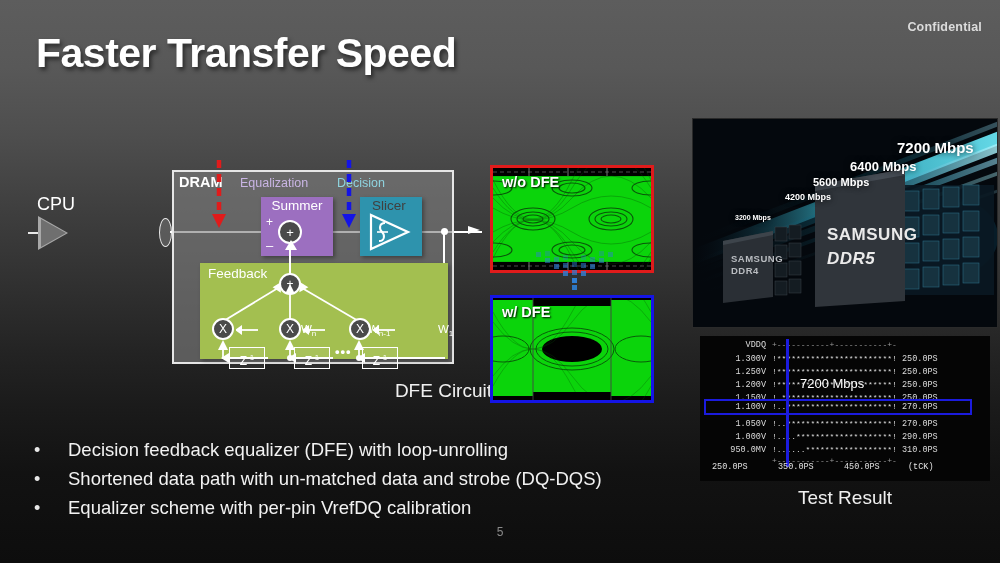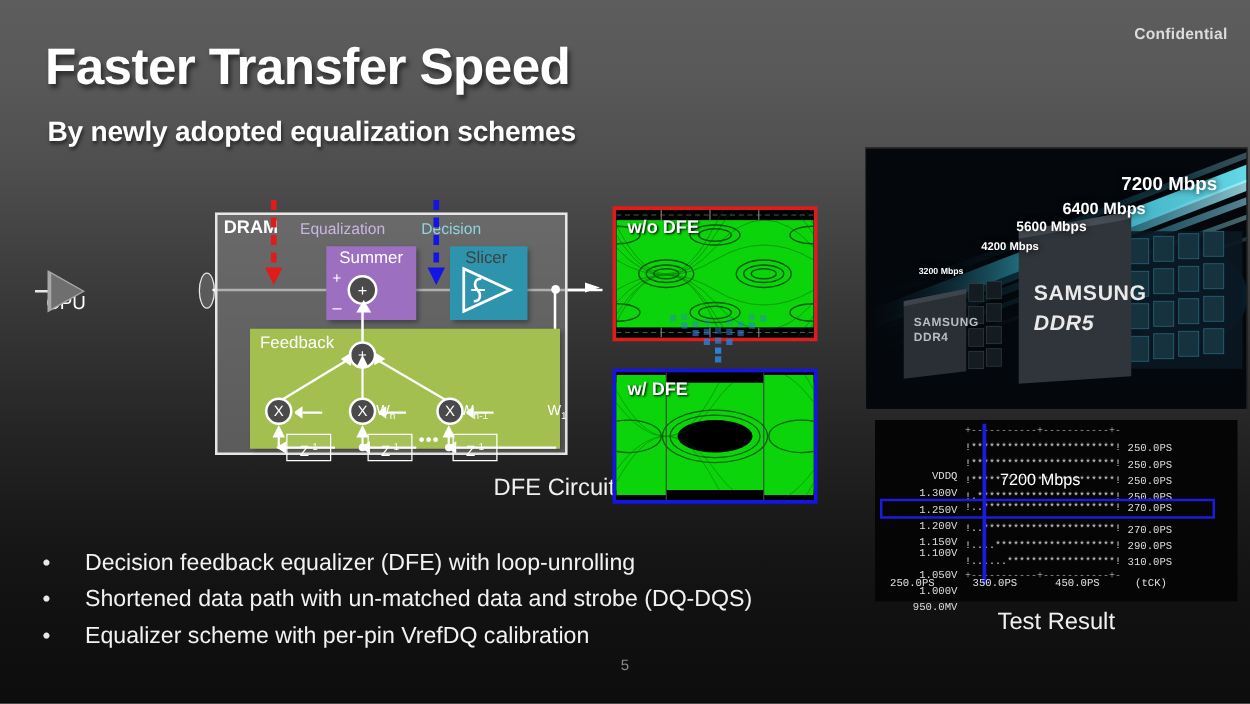--- a/index.html
+++ b/index.html
@@ -29,21 +29,21 @@
   }
   .subtitle {
     position: absolute; left: 38px; top: 93px;
     font-size: 22.5px; font-weight: bold; color: #ffffff;
     letter-spacing: -0.2px;
     text-shadow: 1px 2px 3px rgba(0,0,0,.55);
   }
 
   
   .dfe-wrap { position: absolute; left: 22px; top: 160px; width: 470px; height: 260px; }
-  .cpu-label { position: absolute; left: 15px; top: 34px; font-size: 15px; color:#fff;margin-top:40px; }
+  .cpu-label { position: absolute; left: 15px; top: 34px; font-size: 18px; color:#fff; }
   .cpu-tri {
     position: absolute; left: 16px; top: 56px; width: 0; height: 0;
     border-top: 17px solid transparent; border-bottom: 17px solid transparent;
     border-left: 30px solid #a8a8a8;
   }
   .cpu-tri-in {
     position: absolute; left: 19px; top: 59px; width: 0; height: 0;
     border-top: 14px solid transparent; border-bottom: 14px solid transparent;
     border-left: 25px solid #6f6f6f;
   }
@@ -130,21 +130,21 @@
   .mbps { position:absolute; color:#ffffff; font-weight:bold; white-space:nowrap;
           text-shadow:0 0 6px rgba(0,0,0,.9); }
   .chip-brand { position:absolute; font-weight:bold; letter-spacing:.5px; }
   .chip-gen { position:absolute; font-weight:bold; letter-spacing:.5px;}
 
   
   .test {
     position:absolute; left:700px; top:336px; width:290px; height:145px;
     background:#050505; font-family:"Liberation Mono", monospace; color:#dcdcdc;
   }
-  .tr-v { position:absolute; width:66px; text-align:right; font-size:8.5px;margin-top:36px; }
+  .tr-v { position:absolute; width:66px; text-align:right; font-size:8.5px; }
   .tr-stars { position:absolute; left:72px; font-size:8px; white-space:pre; letter-spacing:0px; }
   .tr-ps { position:absolute; left:202px; font-size:8.5px; }
   .tr-axis { position:absolute; left:72px; font-size:8px; color:#9a9a9a; white-space:pre; }
   .tr-xlabels { position:absolute; top:126px; left:50px; font-size:8.5px; color:#e0e0e0; }
   .tr-high { position:absolute; left:4px; top:63px; width:268px; height:16px; border:2.5px solid #1b1bdd; }
   .tr-vline { position:absolute; left:86px; top:3px; width:3px; height:128px; background:#1b1bdd; }
   .tr-7200 { position:absolute; left:100px; top:40px; font-family:"Liberation Sans", sans-serif;
              font-size:13px; color:#fff; text-shadow:1px 1px 2px #000; }
   .test-caption { position:absolute; left:700px; top:487px; width:290px; text-align:center;
                   font-size:19px; color:#f0f0f0; }
@@ -156,21 +156,20 @@
   .pagenum { position:absolute; left:0; top:525px; width:1000px; text-align:center;
              font-size:12px; color:#8a8a8a; }
 </style>
 </head>
 <body>
 
 <div class="slide">
 
   <div class="confidential">Confidential</div>
   <div class="title">Faster Transfer Speed</div>
-  <div class="subtitle">By newly adopted equalization schemes</div>
 
   <div class="dfe-wrap">
 
     <div class="cpu-label">CPU</div>
     <div class="cpu-stub"></div>
     <div class="cpu-tri"></div>
     <div class="cpu-tri-in"></div>
 
     <div class="channel-cap"></div>
 

